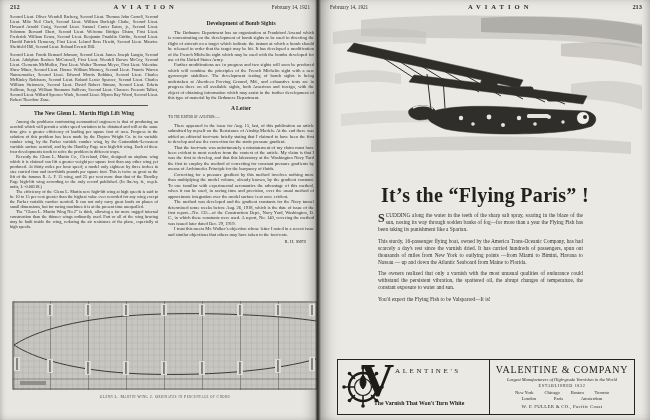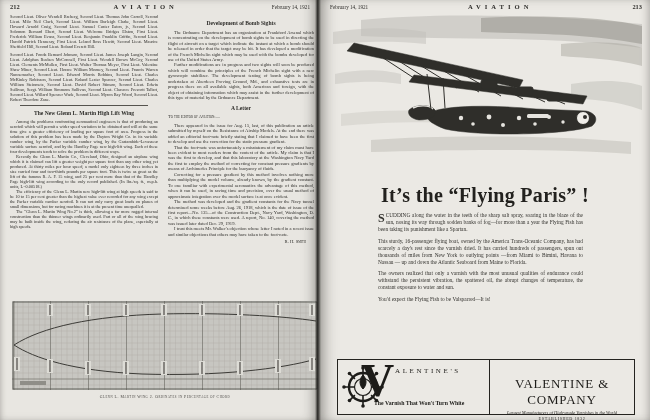--- a/index.html
+++ b/index.html
@@ -39,21 +39,21 @@
   .logo-box{position:absolute;left:337px;top:359px;width:296px;height:54px;border:1.6px solid #24231f;
             display:flex;background:#ebe9e4;}
   .logo-left{position:relative;width:151px;border-right:1.2px solid #24231f;}
   .logo-right{flex:1;text-align:center;padding-top:3px;}
   .wheel{position:absolute;left:3px;top:5px;}
   .brand-v{position:absolute;left:23px;top:-6px;font-size:46px;font-weight:bold;color:#1d1c19;
            font-family:"Liberation Serif",serif;}
   .brand-top{position:absolute;left:57px;top:7px;font-size:7px;font-weight:normal;letter-spacing:2.6px;color:#1d1c19;}
   .brand-main{position:absolute;left:52px;top:12px;font-size:26px;font-weight:bold;letter-spacing:.5px;color:#1d1c19;}
   .brand-tag{position:absolute;left:36px;top:40px;font-size:5.8px;font-weight:bold;color:#1d1c19;}
-  .co-name{font-size:13px;letter-spacing:.8px;color:#1d1c19;margin-top:13px;}
+  .co-name{font-size:10px;letter-spacing:.8px;color:#1d1c19;margin-top:1px;}
   .co-sub{font-size:4.5px;font-style:italic;margin-top:1.5px;}
   .co-est{font-size:4.2px;letter-spacing:.6px;margin-top:1px;}
   .co-cities{display:flex;justify-content:space-evenly;font-size:4.6px;margin:2.5px 14px 0 14px;}
   .co-cities.r2{margin-top:1px;}
   .co-pacific{font-size:4.8px;margin-top:2.5px;letter-spacing:.3px;}
 </style>
 </head>
 <body>
 
 <div class="page" id="left-page">

